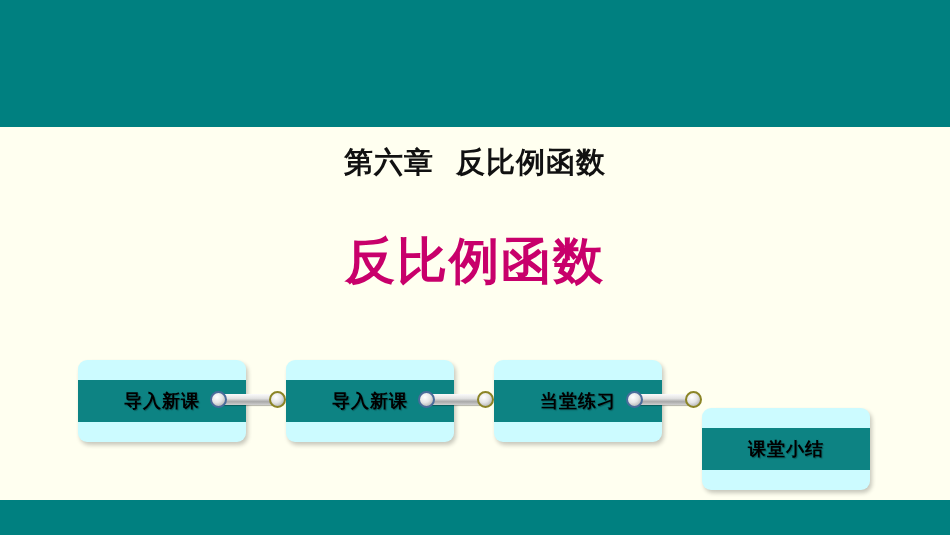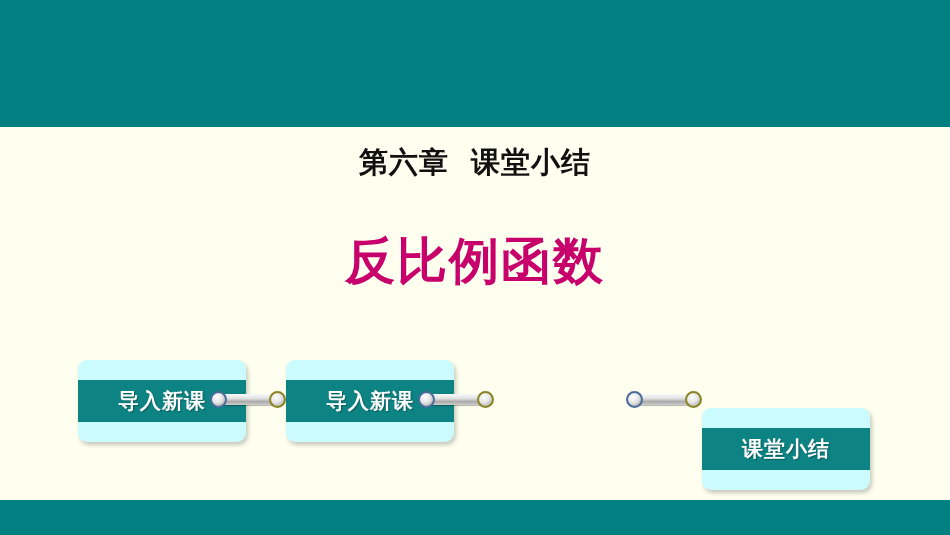--- a/index.html
+++ b/index.html
@@ -90,22 +90,22 @@
     left: 0;
     top: 20px;
     width: 168px;
     height: 42px;
     background: #0D8383;
     display: flex;
     align-items: center;
     justify-content: center;
   }
   .nav-button .band-label {
-    color: #ffffff;
-    font-size: 21px;
+    color: #000000;
+    font-size: 18px;
     font-weight: bold;
     letter-spacing: 1px;
     text-shadow: 1px 1px 1px rgba(0,0,0,0.30);
     white-space: pre;
     text-align: right;
   }
 
   .btn-1 { left: 78px; }
   .btn-2 { left: 286px; }
   .btn-3 { left: 494px; }
@@ -151,21 +151,21 @@
   .conn-2 { left: 418px; }
   .conn-3 { left: 626px; }
 </style>
 </head>
 <body>
 
 <div id="slide">
 
   <div class="band-top"></div>
 
-  <div class="chapter-title">第六章  课堂小结</div>
+  <div class="chapter-title">第六章  反比例函数</div>
 
   <div class="main-title">反比例函数</div>
 
   <div class="nav-row">
 
     <div class="nav-button btn-1">
       <div class="band">
         <span class="band-label">导入新课</span>
       </div>
     </div>
@@ -181,20 +181,25 @@
         <span class="band-label">导入新课</span>
       </div>
     </div>
 
     <div class="connector conn-2">
       <div class="rod"></div>
       <div class="cap cap-left"></div>
       <div class="cap cap-right"></div>
     </div>
 
+    <div class="nav-button btn-3">
+      <div class="band">
+        <span class="band-label">当堂练习</span>
+      </div>
+    </div>
 
     <div class="connector conn-3">
       <div class="rod"></div>
       <div class="cap cap-left"></div>
       <div class="cap cap-right"></div>
     </div>
 
     <div class="nav-button btn-4">
       <div class="band">
         <span class="band-label">课堂小结</span>

